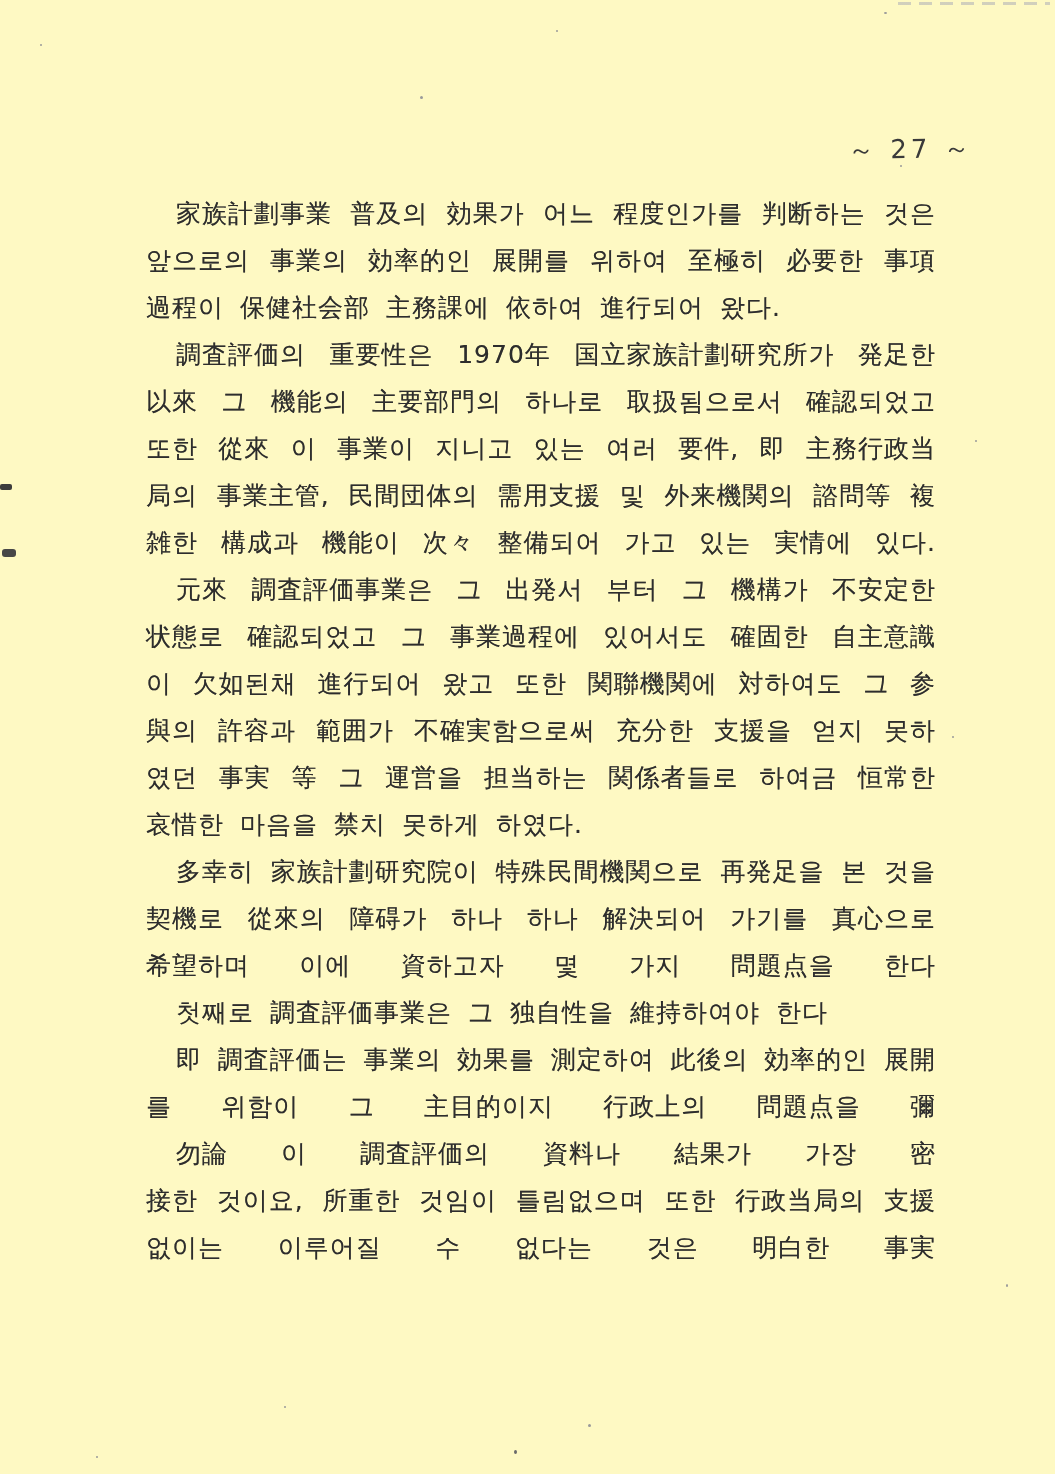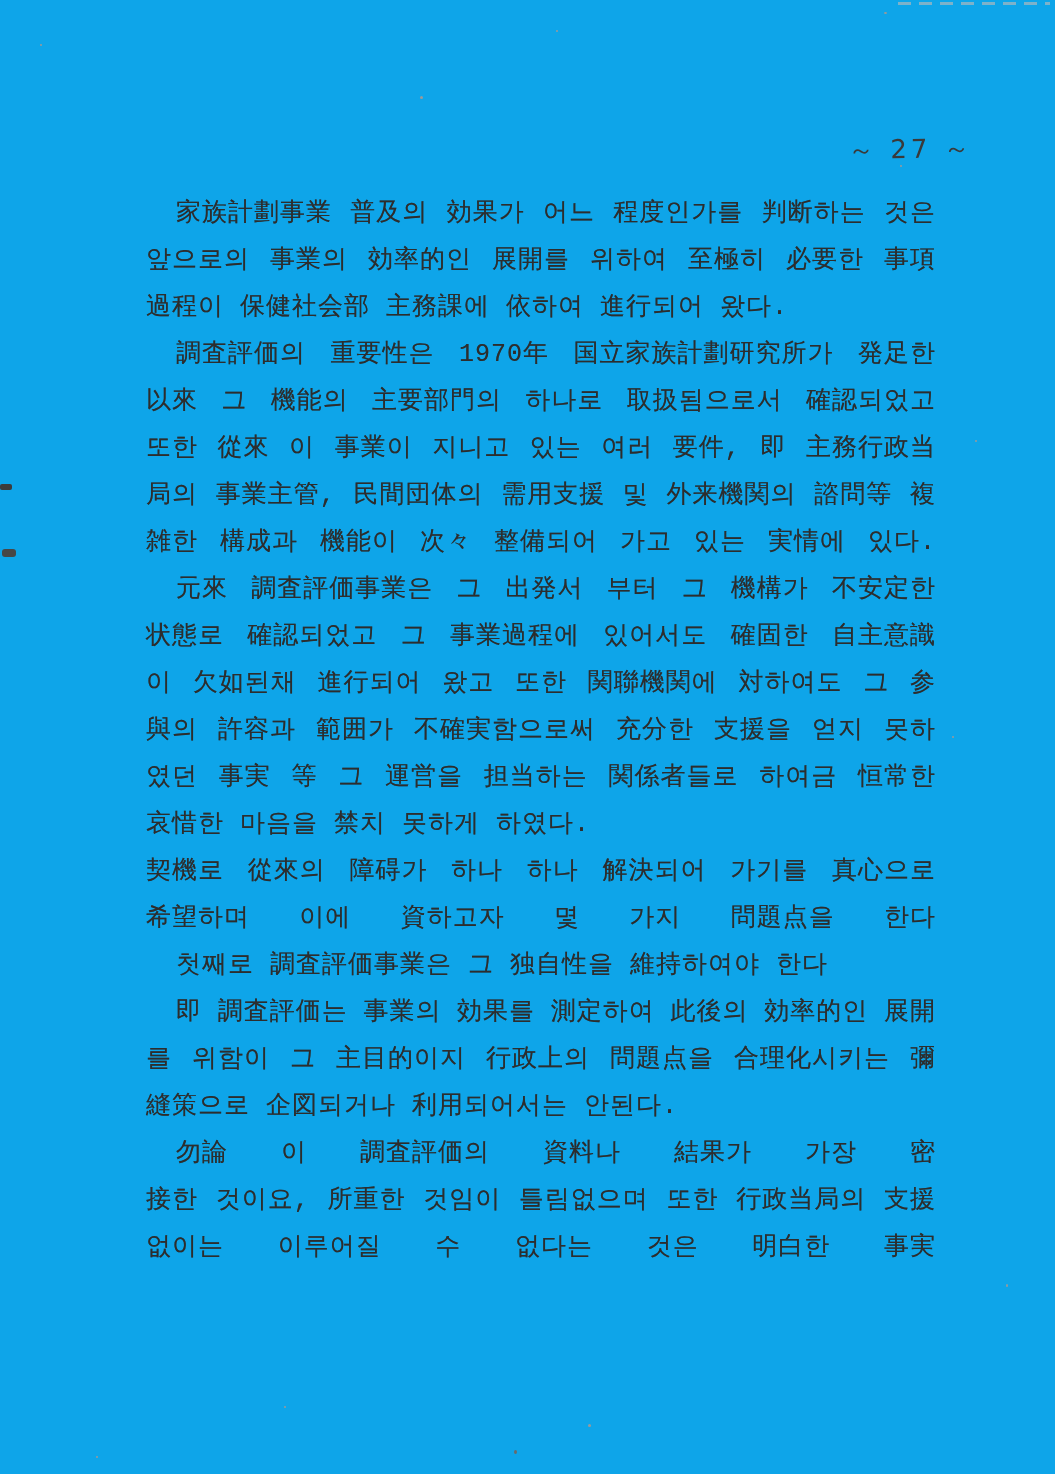--- a/index.html
+++ b/index.html
@@ -11,21 +11,21 @@
     width: 1055px;
     height: 1474px;
     position: relative;
     overflow: hidden;
     font-family: "DejaVu Sans", sans-serif;
     background: #fcfcfb;
   }
   .page {
     position: absolute;
     inset: 0;
-    background: #0ea5e9;
+    background: #fef9c3;
   }
   
   .pagenum {
     position: absolute;
     top: 132px;
     left: 848px;
     font-size: 26px;
     color: #3a3a3a;
     letter-spacing: 4px;
     transform: rotate(-1deg);
@@ -44,21 +44,20 @@
     height: 47px;
     line-height: 40px;
     font-size: 25px;
     display: flex;
     align-items: flex-start;
     column-gap: 16px;
     overflow: visible;
     white-space: nowrap;
     letter-spacing: 1px;
     text-shadow: 0 0 0.6px rgba(40,40,40,0.55);
-    font-family: Liberation Mono, monospace;
   }
   .line.j { justify-content: space-between; column-gap: 10px; }
   .line.indent { padding-left: 30px; }
   .line span { display: inline-block; }
   
   .edge-line-top {
     position: absolute;
     top: 2px;
     left: 898px;
     width: 152px;
@@ -261,20 +260,28 @@
         </div>
         <div class="line">
           <span>哀惜한</span>
           <span>마음을</span>
           <span>禁치</span>
           <span>못하게</span>
           <span>하였다.</span>
         </div>
       </div>
       <div class="para">
+        <div class="line indent j">
+          <span>多幸히</span>
+          <span>家族計劃研究院이</span>
+          <span>特殊民間機関으로</span>
+          <span>再発足을</span>
+          <span>본</span>
+          <span>것을</span>
+        </div>
         <div class="line j">
           <span>契機로</span>
           <span>從來의</span>
           <span>障碍가</span>
           <span>하나</span>
           <span>하나</span>
           <span>解決되어</span>
           <span>가기를</span>
           <span>真心으로</span>
         </div>
@@ -309,28 +316,21 @@
           <span>効率的인</span>
           <span>展開</span>
         </div>
         <div class="line j">
           <span>를</span>
           <span>위함이</span>
           <span>그</span>
           <span>主目的이지</span>
           <span>行政上의</span>
           <span>問題点을</span>
-          <span>合理化시키는</span>
           <span>彌</span>
-        </div>
-        <div class="line">
-          <span>縫策으로</span>
-          <span>企図되거나</span>
-          <span>利用되어서는</span>
-          <span>안된다.</span>
         </div>
       </div>
       <div class="para">
         <div class="line indent j">
           <span>勿論</span>
           <span>이</span>
           <span>調査評価의</span>
           <span>資料나</span>
           <span>結果가</span>
           <span>가장</span>

